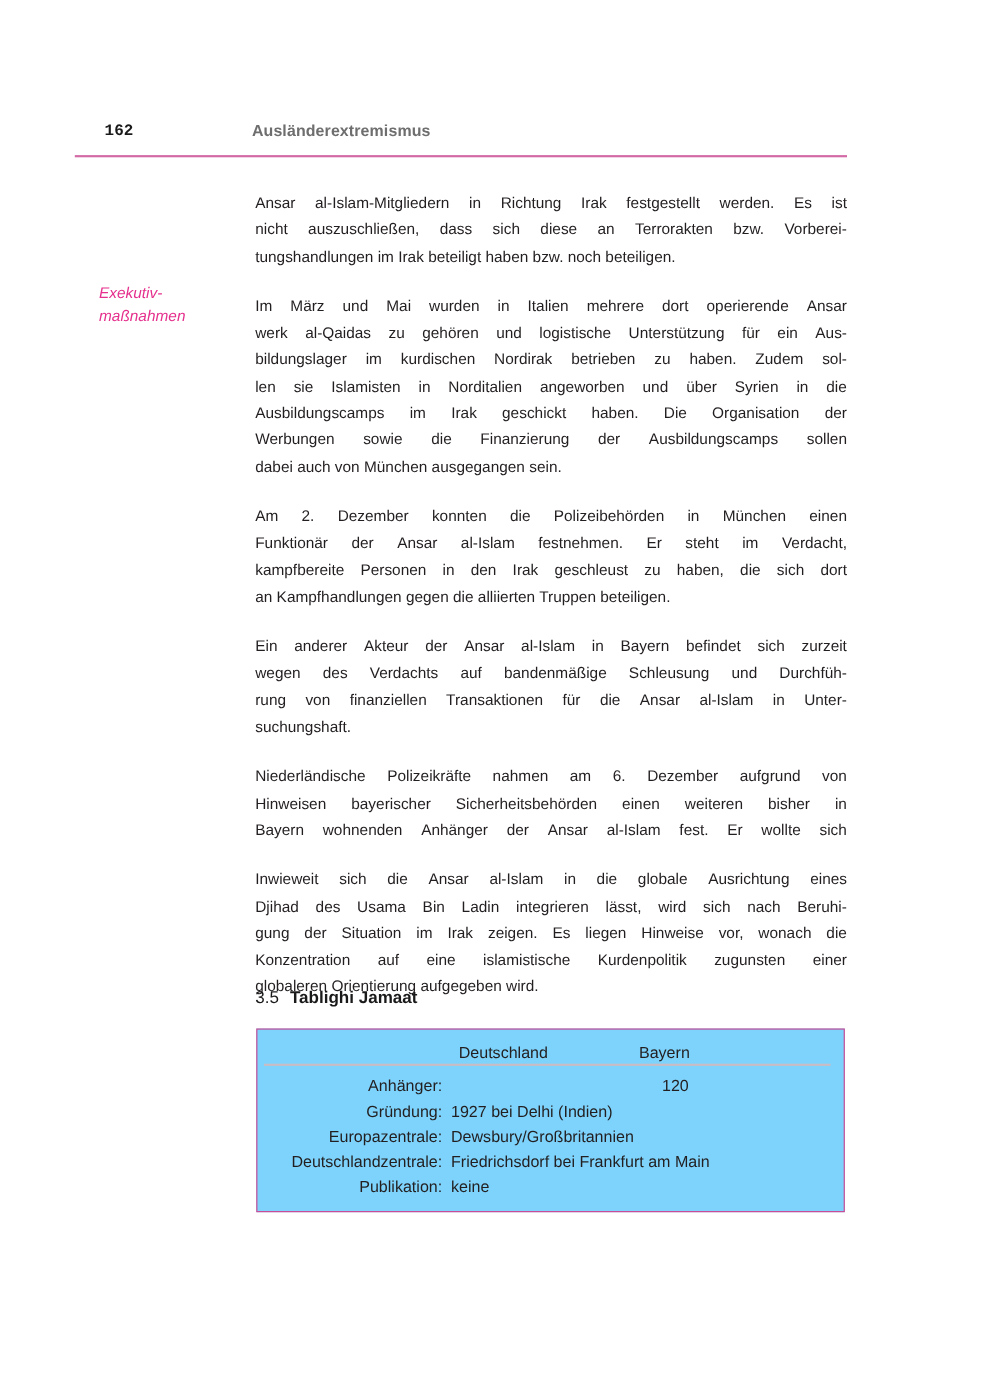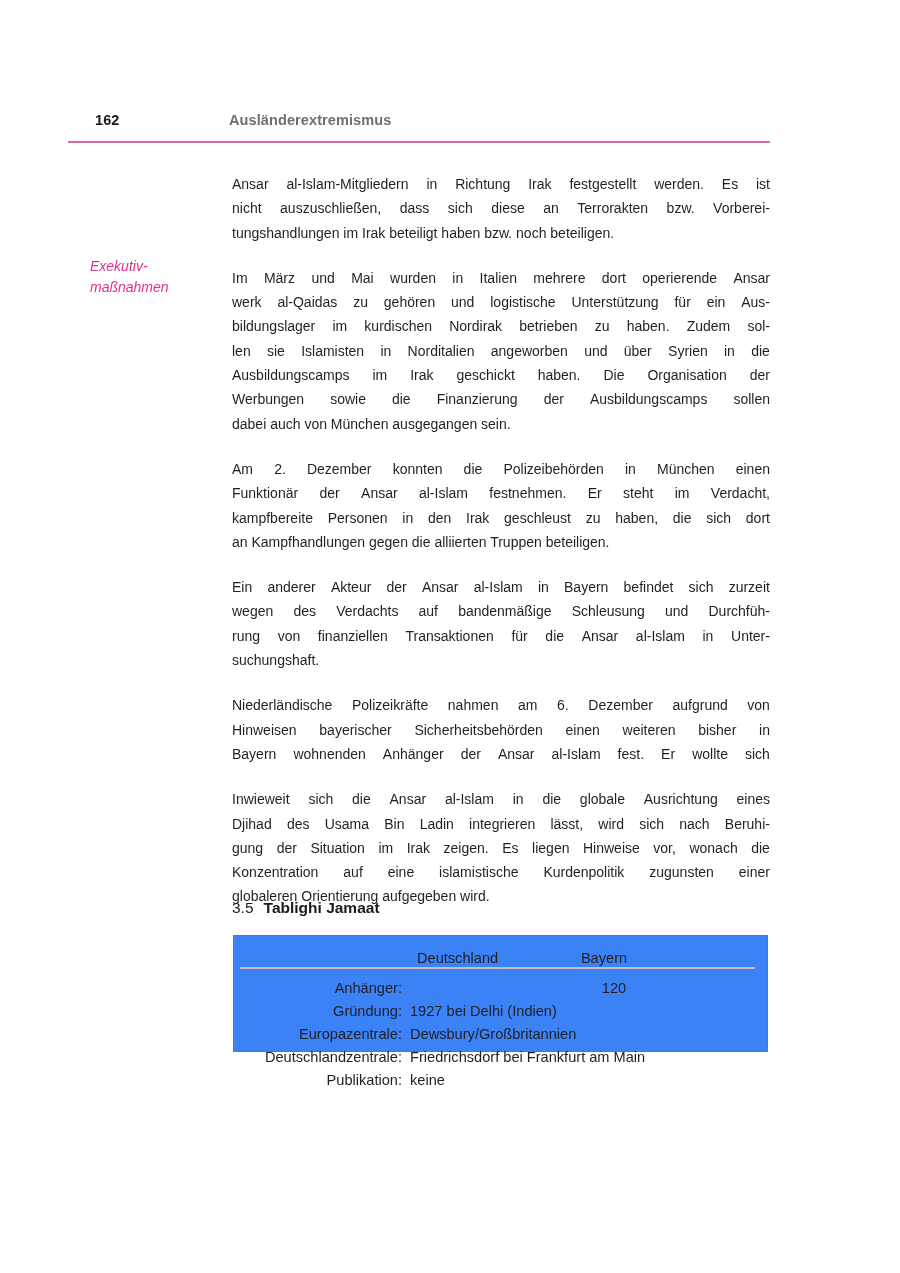--- a/index.html
+++ b/index.html
@@ -26,20 +26,21 @@
     height: 32px;
   }
   .page-header .folio {
     position: absolute;
     left: 27px;
     top: 0;
     font-size: 14.5px;
     font-weight: bold;
     color: #1a1a1a;
     letter-spacing: 0.1px;
+    font-family: Liberation Mono, monospace;
   }
   .page-header .running-title {
     position: absolute;
     left: 161px;
     top: 0;
     font-size: 14.5px;
     font-weight: bold;
     color: #6e6e6e;
     letter-spacing: 0.1px;
     text-align: center;
@@ -112,23 +113,23 @@
   .section-head .ttl {
     font-weight: bold;
   }
 
   
   .fact-table {
     position: absolute;
     left: 233px;
     top: 935px;
     width: 535px;
-    height: 117px;
+    height: 167px;
     box-sizing: border-box;
-    background: #3b82f6;
+    background: #7dd3fc;
     border: 1.6px solid #d1408c;
   }
   .ft-inner {
     position: relative;
     width: 100%;
     height: 100%;
   }
   .ft-row {
     position: absolute;
     left: 0;

